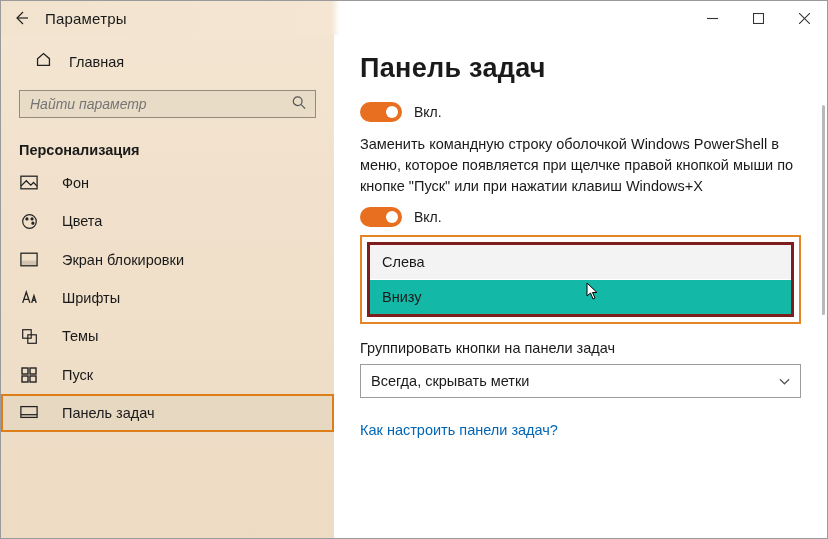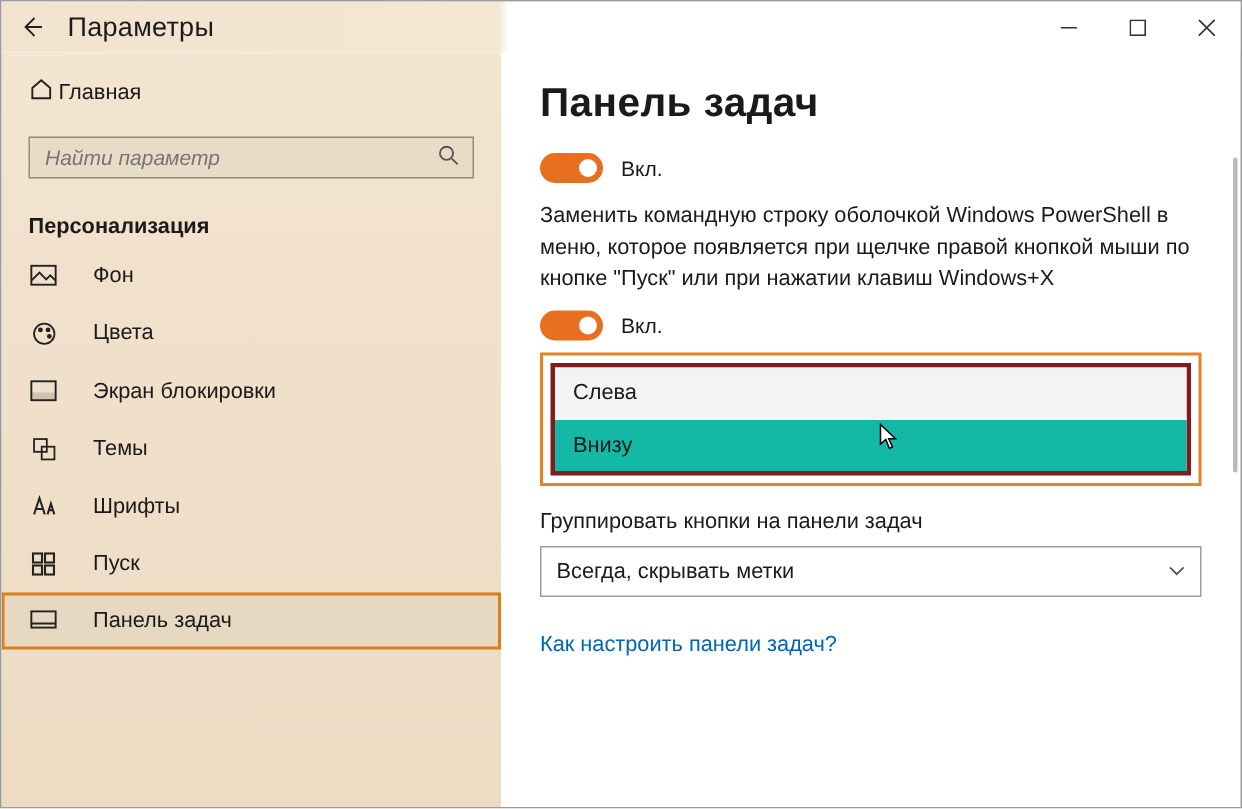--- a/index.html
+++ b/index.html
@@ -29,21 +29,21 @@
   .back-btn {
     width: 40px;
     height: 34px;
     display: flex;
     align-items: center;
     justify-content: center;
     font-size: 16px;
     color: #333;
   }
   .title-text {
-    font-size: 18px;
+    font-size: 15px;
     letter-spacing: .2px;
     margin-left: 4px;
   }
   .win-controls {
     margin-left: auto;
     display: flex;
     height: 100%;
   }
   .win-btn {
     width: 46px;
@@ -63,21 +63,22 @@
   }
   .sidebar {
     width: 333px;
     background: linear-gradient(180deg, #f3e5d1 0%, #f1e1cc 30%, #efdec7 70%, #eddbc4 100%);
     padding: 8px 0 0 0;
     position: relative;
   }
   .home-row {
     display: flex;
     align-items: center;
-    padding: 8px 18px;
+    padding: 8px 34px;
+    gap: 14px;
   }
   .home-row .icn {
     width: 20px;
     font-size: 16px;
   }
   .home-row .lbl { font-size: 14.5px; }
   .search-wrap {
     margin: 10px 18px 0 18px;
     position: relative;
   }
@@ -304,35 +305,35 @@
           <span class="icn">
             <svg width="18" height="15" viewBox="0 0 20 16" fill="none" stroke="#222" stroke-width="1.4">
                 <rect x="1" y="1" width="18" height="14"></rect>
                 <rect x="2" y="10" width="16" height="4" fill="#222" opacity="0.15"></rect>
               </svg>
           </span>
           <span>Экран блокировки</span>
         </div>
         <div class="nav-item">
           <span class="icn">
+            <svg width="18" height="15" viewBox="0 0 20 16" fill="none" stroke="#222" stroke-width="1.5">
+                <path d="M3 14 L7 2 L11 14 M4.5 10 H9.5"></path>
+                <path d="M13 14 L15.5 6 L18 14 M14 11 H17"></path>
+              </svg>
+          </span>
+          <span>Шрифты</span>
+        </div>
+        <div class="nav-item">
+          <span class="icn">
             <svg width="17" height="17" viewBox="0 0 20 20" fill="none" stroke="#222" stroke-width="1.4">
                 <rect x="2" y="2" width="10" height="10"></rect>
                 <rect x="8" y="8" width="10" height="10"></rect>
               </svg>
           </span>
           <span>Темы</span>
-        </div>
-        <div class="nav-item">
-          <span class="icn">
-            <svg width="18" height="15" viewBox="0 0 20 16" fill="none" stroke="#222" stroke-width="1.5">
-                <path d="M3 14 L7 2 L11 14 M4.5 10 H9.5"></path>
-                <path d="M13 14 L15.5 6 L18 14 M14 11 H17"></path>
-              </svg>
-          </span>
-          <span>Шрифты</span>
         </div>
         <div class="nav-item">
           <span class="icn">
             <svg width="16" height="16" viewBox="0 0 16 16" fill="none" stroke="#222" stroke-width="1.4">
                 <rect x="1" y="1" width="6" height="6"></rect>
                 <rect x="9" y="1" width="6" height="6"></rect>
                 <rect x="1" y="9" width="6" height="6"></rect>
                 <rect x="9" y="9" width="6" height="6"></rect>
               </svg>
           </span>

